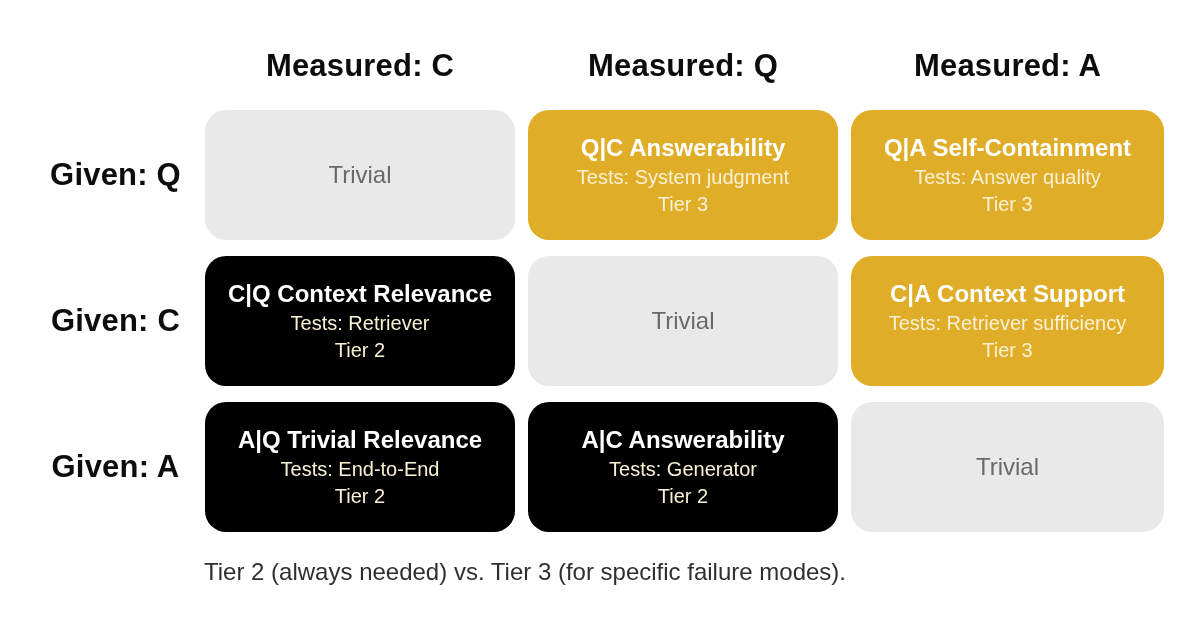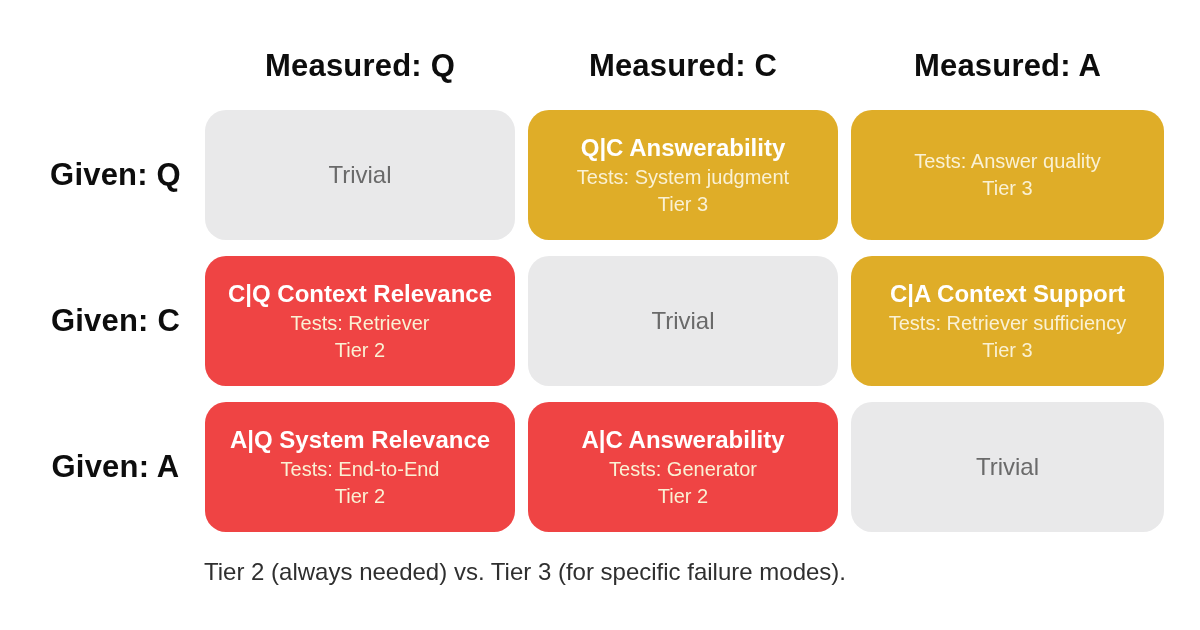--- a/index.html
+++ b/index.html
@@ -48,21 +48,21 @@
     display: flex;
     flex-direction: column;
     align-items: center;
     justify-content: center;
     text-align: center;
     gap: 4px;
     padding: 8px 6px;
     box-sizing: border-box;
   }
   .cell--gold   { background: #DFAD28; }
-  .cell--orange { background: #ef4444; text-align: center; }
+  .cell--orange { background: #000000; text-align: center; }
   .cell--trivial {
     background: #E9E9EA;
   }
   .trivial-label {
     color: #6A6A6A;
     font-size: 24px;
   }
   .cell-title {
     color: #ffffff;
     font-weight: bold;
@@ -82,34 +82,35 @@
     color: #2f2f2f;
   }
 </style>
 </head>
 <body>
 
 <div class="canvas">
   <div class="grid">
 
     <div class="corner"></div>
+    <div class="col-header">Measured: C</div>
     <div class="col-header">Measured: Q</div>
-    <div class="col-header">Measured: C</div>
     <div class="col-header">Measured: A</div>
 
     <div class="row-header">Given: Q</div>
     <div class="cell cell--trivial">
       <div class="trivial-label">Trivial</div>
     </div>
     <div class="cell cell--gold">
       <div class="cell-title">Q|C Answerability</div>
       <div class="cell-sub">Tests: System judgment</div>
       <div class="cell-sub">Tier 3</div>
     </div>
     <div class="cell cell--gold">
+      <div class="cell-title">Q|A Self-Containment</div>
       <div class="cell-sub">Tests: Answer quality</div>
       <div class="cell-sub">Tier 3</div>
     </div>
 
     <div class="row-header">Given: C</div>
     <div class="cell cell--orange">
       <div class="cell-title">C|Q Context Relevance</div>
       <div class="cell-sub">Tests: Retriever</div>
       <div class="cell-sub">Tier 2</div>
     </div>
@@ -117,21 +118,21 @@
       <div class="trivial-label">Trivial</div>
     </div>
     <div class="cell cell--gold">
       <div class="cell-title">C|A Context Support</div>
       <div class="cell-sub">Tests: Retriever sufficiency</div>
       <div class="cell-sub">Tier 3</div>
     </div>
 
     <div class="row-header">Given: A</div>
     <div class="cell cell--orange">
-      <div class="cell-title">A|Q System Relevance</div>
+      <div class="cell-title">A|Q Trivial Relevance</div>
       <div class="cell-sub">Tests: End-to-End</div>
       <div class="cell-sub">Tier 2</div>
     </div>
     <div class="cell cell--orange">
       <div class="cell-title">A|C Answerability</div>
       <div class="cell-sub">Tests: Generator</div>
       <div class="cell-sub">Tier 2</div>
     </div>
     <div class="cell cell--trivial">
       <div class="trivial-label">Trivial</div>

